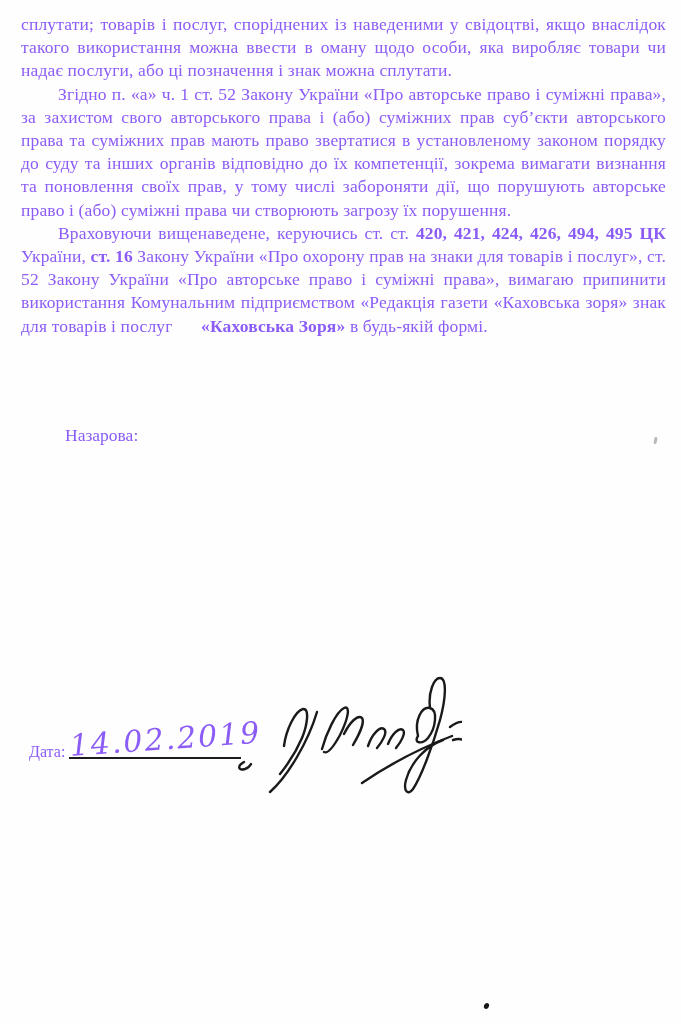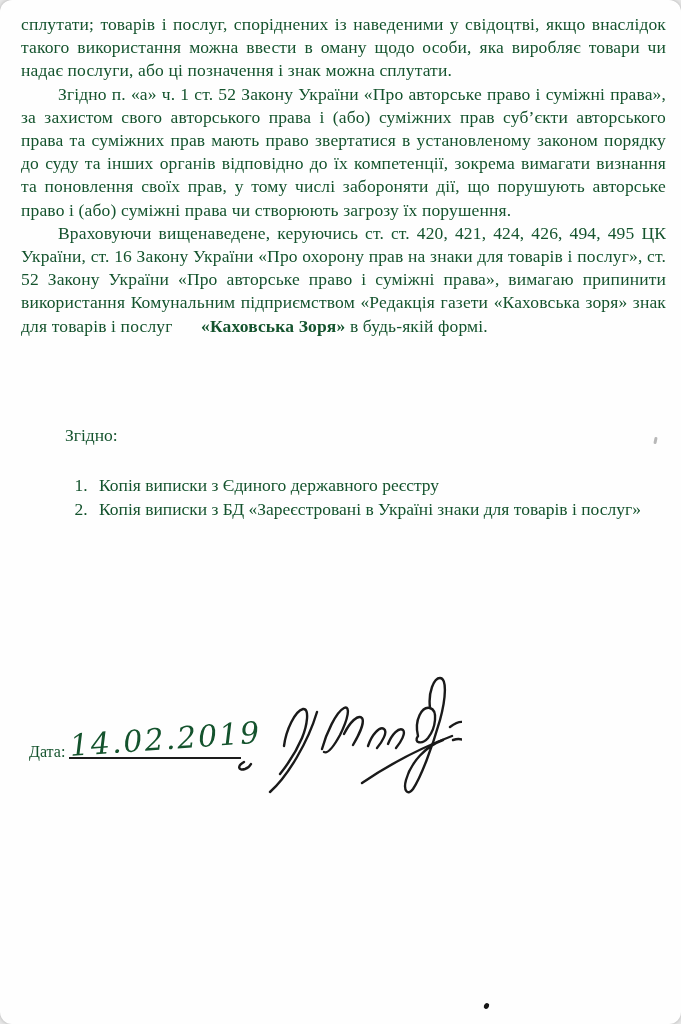--- a/index.html
+++ b/index.html
@@ -1,34 +1,33 @@
 <!DOCTYPE html>
 <html><head>
 <meta charset="utf-8">
 <style>
   html,body{margin:0;padding:0;background:#e8e8e8;}
   .page{
     position:relative;
     width:681px;height:1024px;
     background:#fefefe;
     font-family:"Liberation Serif","DejaVu Serif",serif;
-    color:#14532d;
+    color:#8b5cf6;
     overflow:hidden;
     box-shadow:0 0 4px rgba(0,0,0,.25);
-    border-radius:12px;
   }
   .body-text{
     position:absolute;left:21px;top:13px;width:645px;
     font-size:17.5px;line-height:23.2px;
     text-align:justify;
     letter-spacing:.15px;
   }
   .para{margin:0;text-indent:37px;}
   .para.no-indent{text-indent:0;}
-  .bold-seg{font-weight:normal;}
+  .bold-seg{font-weight:bold;}
   .mark-seg{font-weight:bold;text-underline-offset:3px;margin-left:24px;}
   .attachments{
     position:absolute;left:65px;top:424px;width:600px;
     font-size:17.5px;line-height:23.2px;
   }
   .attach-heading{margin:0;}
   .attach-list{margin:27px 0 0 0;padding-left:27px;}
   .attach-list li{padding-left:7px;margin:0 0 1px 0;}
   .sig-area{position:absolute;left:0;top:0;width:681px;height:1024px;pointer-events:none;}
   .date-group{
@@ -68,25 +67,21 @@
 
 <div class="page">
 
   <div class="body-text">
     <p class="para no-indent"><span>сплутати; товарів і послуг, споріднених із наведеними у свідоцтві, якщо внаслідок такого використання можна ввести в оману щодо особи, яка виробляє товари чи надає послуги, або ці позначення і знак можна сплутати.</span></p>
     <p class="para"><span>Згідно п. «а» ч. 1 ст. 52 Закону України «Про авторське право і суміжні права», за захистом свого авторського права і (або) суміжних прав суб’єкти авторського права та суміжних прав мають право звертатися в установленому законом порядку до суду та інших органів відповідно до їх компетенції, зокрема вимагати визнання та поновлення своїх прав, у тому числі забороняти дії, що порушують авторське право і (або) суміжні права чи створюють загрозу їх порушення.</span></p>
     <p class="para"><span>Враховуючи вищенаведене, керуючись ст. ст. </span><span class="bold-seg">420, 421, 424, 426, 494, 495 ЦК</span><span> України, </span><span class="bold-seg">ст. 16</span><span> Закону України «Про охорону прав на знаки для товарів і послуг», ст. 52 Закону України «Про авторське право і суміжні права», вимагаю припинити використання Комунальним підприємством «Редакція газети «Каховська зоря» знак для товарів і послуг </span><span class="mark-seg">«Каховська Зоря»</span><span> в будь-якій формі.</span></p>
   </div>
 
   <div class="attachments">
-    <p class="attach-heading">Згідно:</p>
-    <ol class="attach-list">
-      <li><span>Копія виписки з Єдиного державного реєстру</span></li>
-      <li><span>Копія виписки з БД «Зареєстровані в Україні знаки для товарів і послуг»</span></li>
-    </ol>
+    <p class="attach-heading">Назарова:</p>
   </div>
 
   <div class="sig-area">
 
     <div class="date-group">
       <span class="date-label">Дата:</span>
       <span class="date-line">
         <span class="date-hand">14.02.2019</span>
       </span>
     </div>

